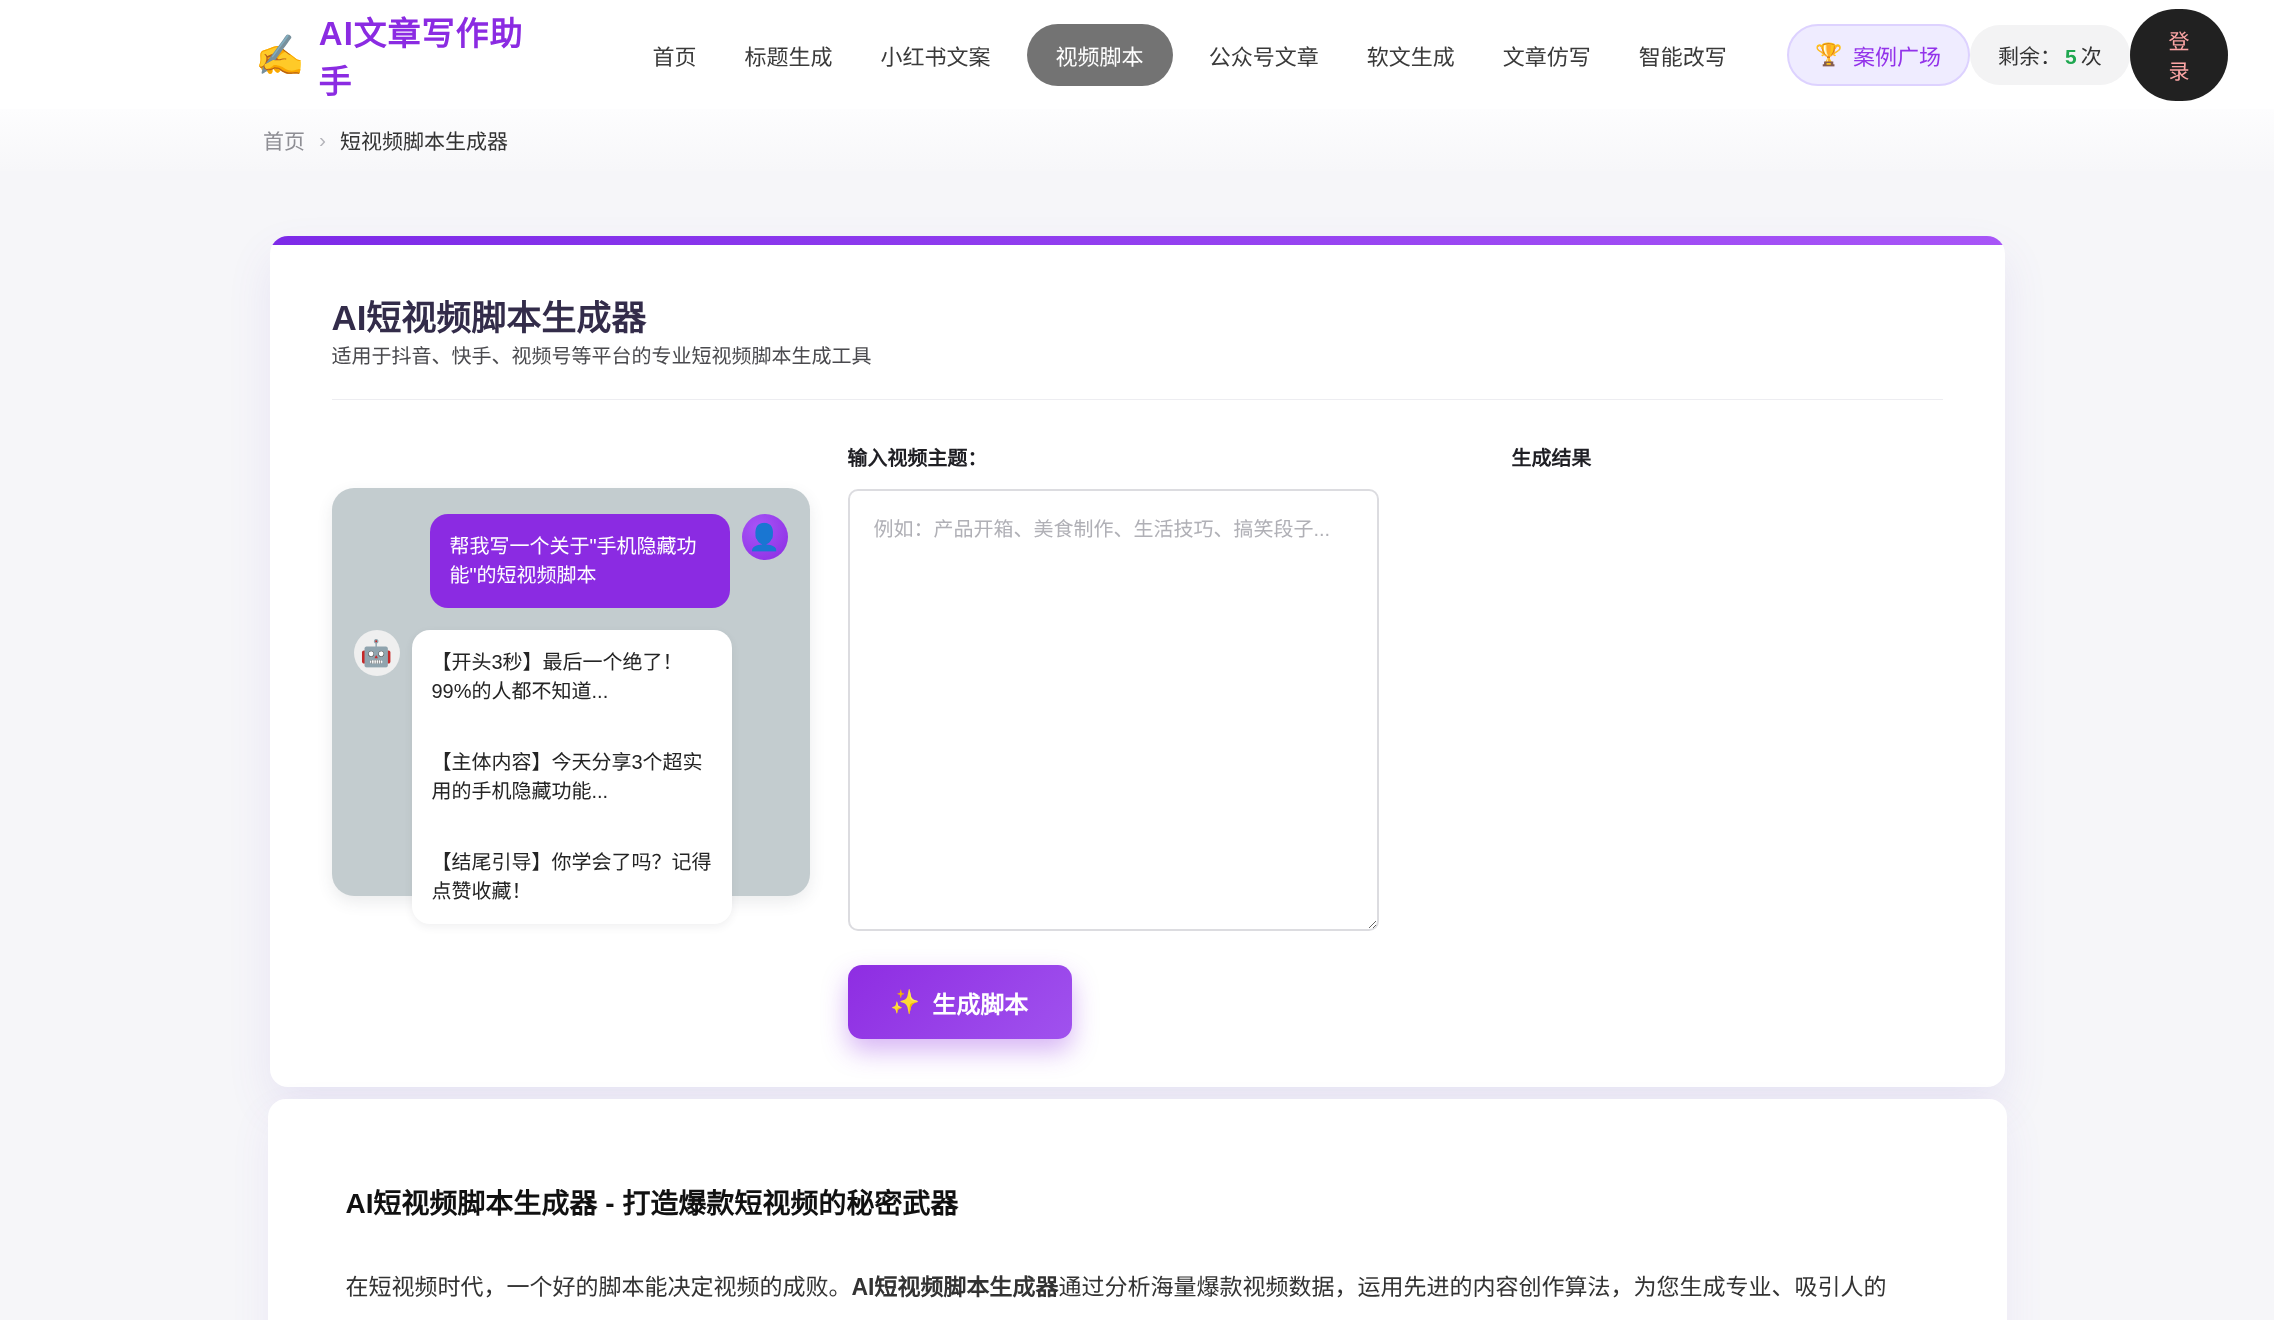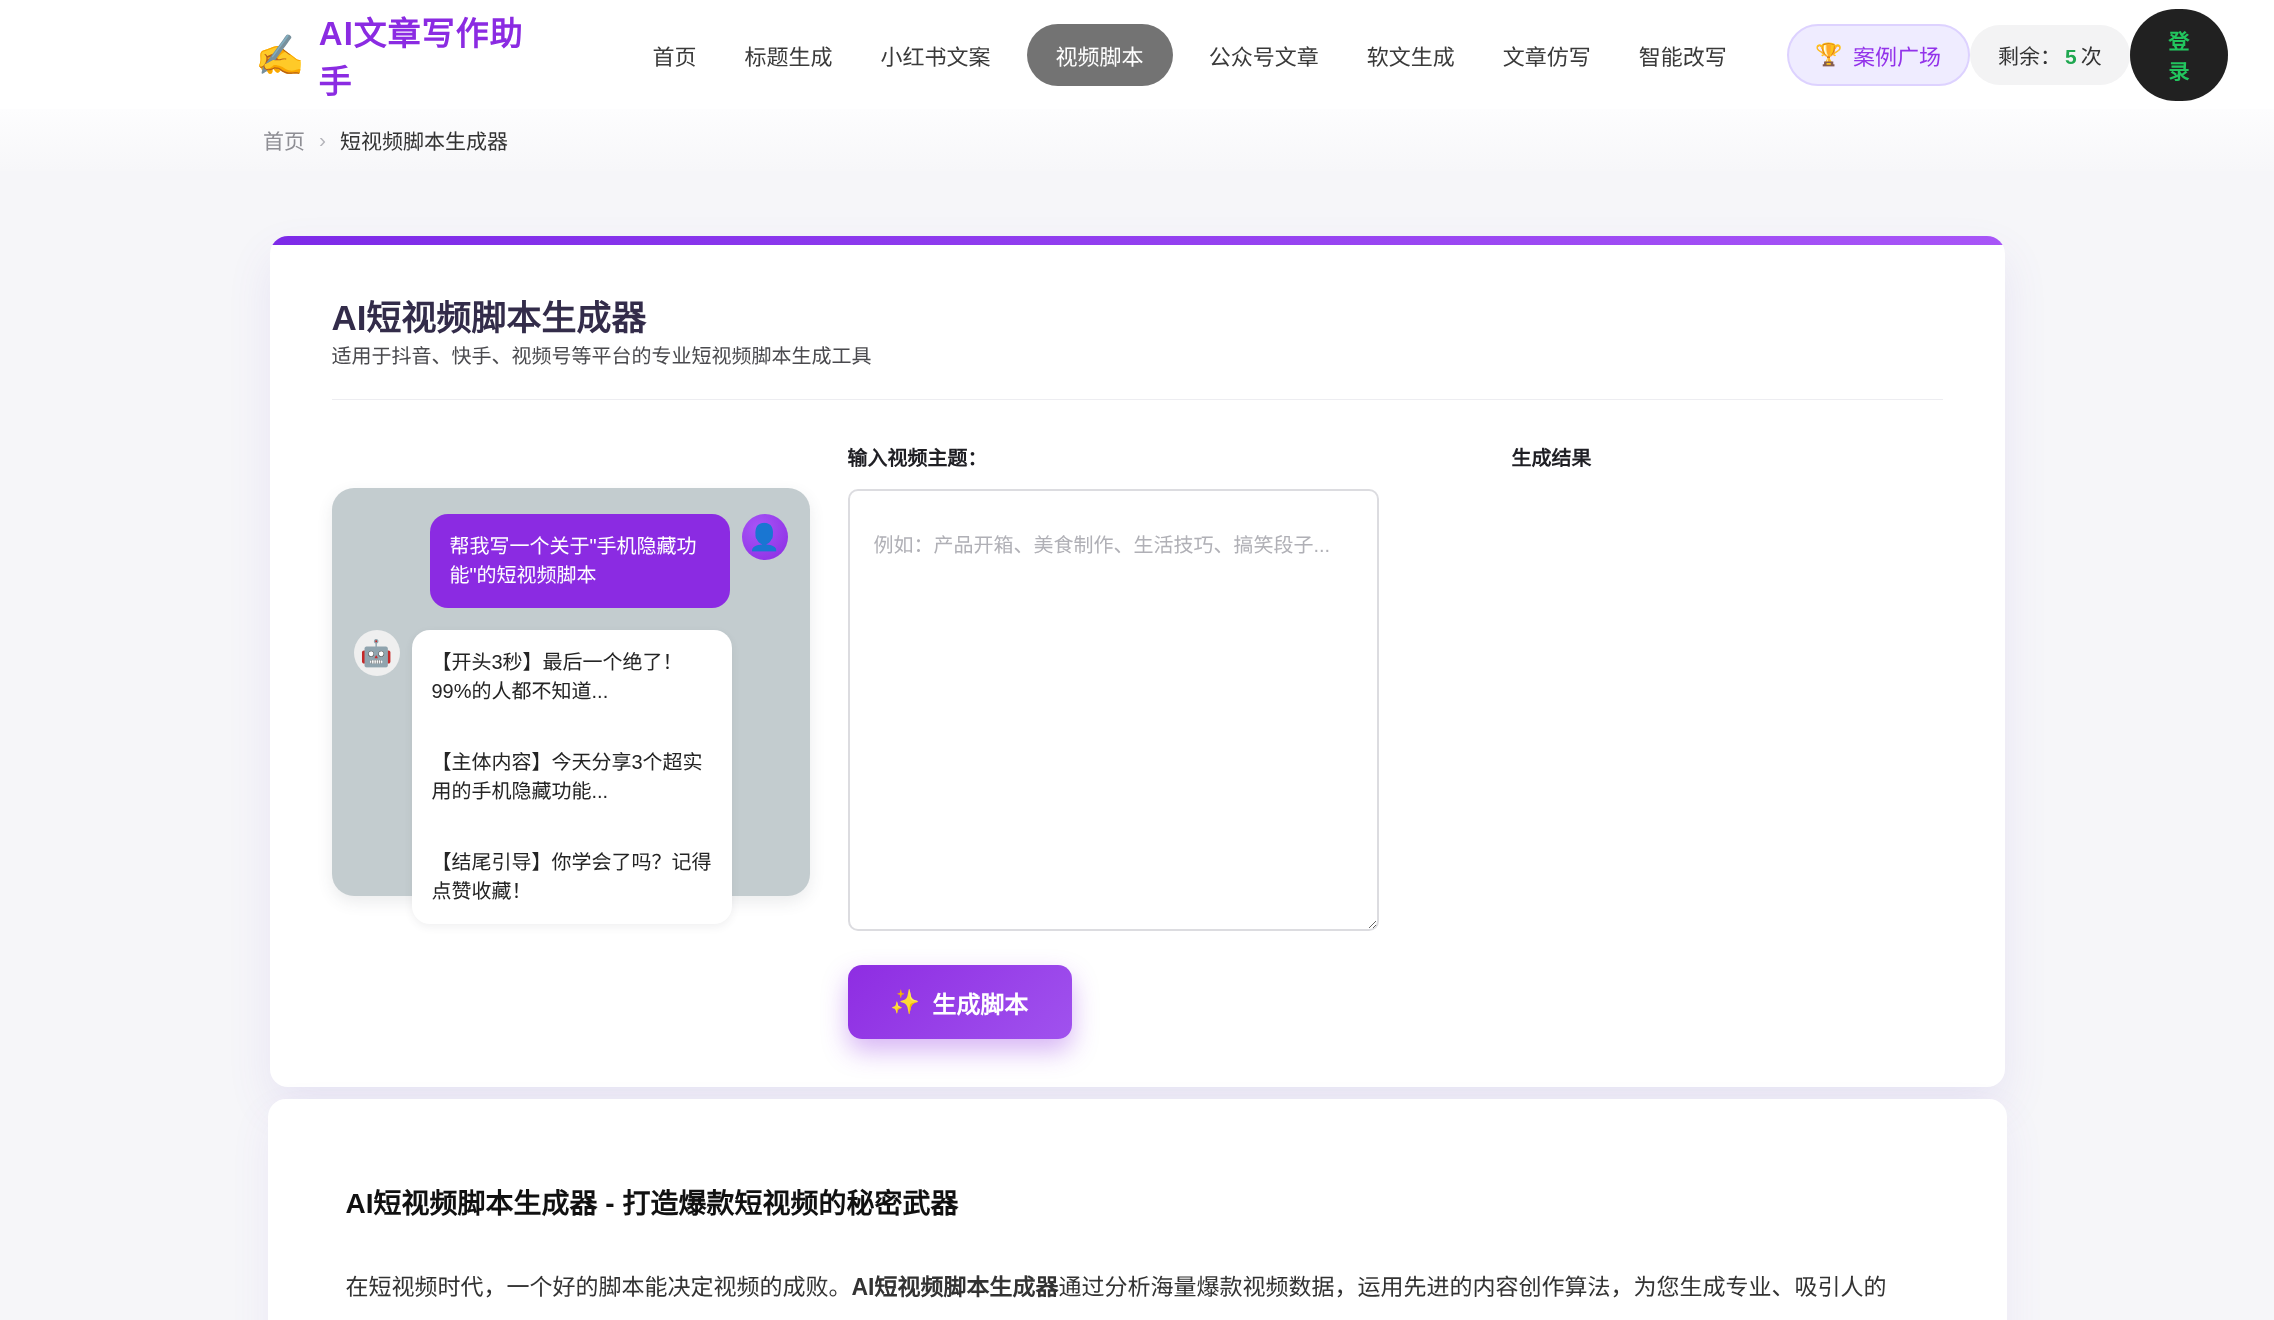--- a/index.html
+++ b/index.html
@@ -60,27 +60,26 @@
     background: #f3f3f4;
     border-radius: 999px;
     padding: 15px 28px;
     font-size: 21px;
     color: #333;
     white-space: nowrap;
   }
   .quota-pill .quota-count { color: #1fa750; font-weight: bold; padding: 0 4px; }
   .login-btn {
     background: #212121;
-    color: #22c55e;
+    color: #fca5a5;
     font-size: 21px;
     border: none;
     border-radius: 999px;
     padding: 16px 34px;
     cursor: pointer;
-    font-weight: bold;
   }
 
   
   .breadcrumb-bar {
     height: 62px;
     background: linear-gradient(180deg, #fdfdfe 0%, #f7f7f9 100%);
     display: flex;
     align-items: center;
     padding-left: 263px;
     font-size: 21px;
@@ -164,21 +163,21 @@
 
   
   .input-col { width: 626px; flex: none; }
   .field-label { font-size: 20px; font-weight: bold; color: #1f1f24; }
   .topic-input {
     margin-top: 18px;
     width: 531px;
     height: 442px;
     border: 2px solid #dcdce0;
     border-radius: 10px;
-    padding: 38px 24px;
+    padding: 22px 24px;
     font-size: 20px;
     color: #333;
     font-family: "Liberation Sans", "DejaVu Sans", sans-serif;
     resize: vertical;
     outline: none;
     background: #ffffff;
   }
   .topic-input::placeholder { color: #b0b0b6; }
 
   

